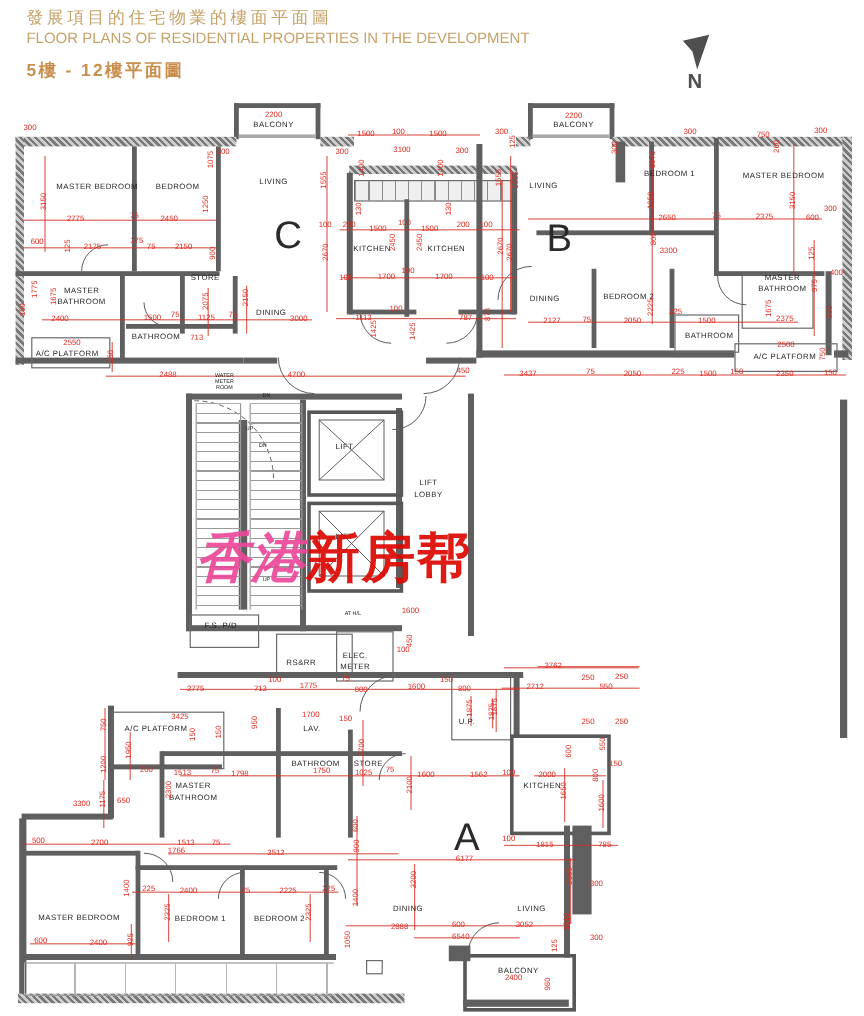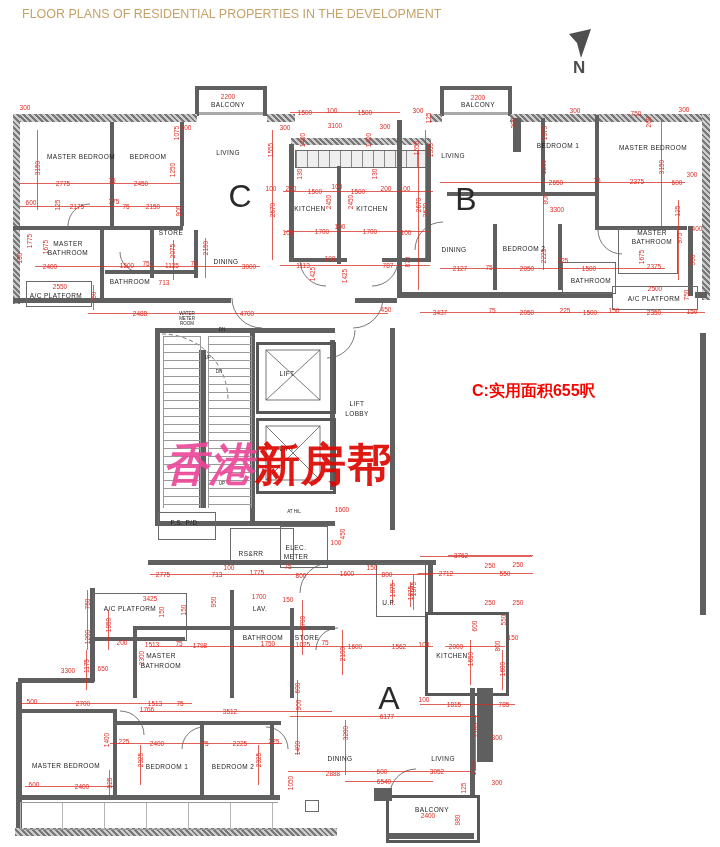--- a/index.html
+++ b/index.html
@@ -42,21 +42,23 @@
   .wm .r{color:#dd0600;}
   .wmu{position:absolute;left:152px;top:479px;font-family:"DejaVu Serif",serif;font-size:35px;
        color:#7c7c7c;opacity:.5;white-space:nowrap;}
 </style>
 </head>
 <body>
 
 <div class="page">
 
   <div class="hdr">
+    <div class="zh">發展項目的住宅物業的樓面平面圖</div>
     <div class="en">FLOOR PLANS OF RESIDENTIAL PROPERTIES IN THE DEVELOPMENT</div>
+    <div class="sub">5樓 - 12樓平面圖</div>
   </div>
 
   <div class="compass">
     <svg width="60" height="60" viewBox="0 0 60 60">
       <path d="M14,8 L36,3 L26,32 L22,17 Z" fill="#4f4f4f"></path>
     </svg>
     <div class="nl">N</div>
   </div>
 
   <div id="plan">
@@ -476,18 +478,17 @@
       <span class="dim r" style="left: 457px; top: 820px;">980</span>
       <span class="dim r" style="left: 463px; top: 788px;">125</span>
       <span class="dim" style="left: 497px; top: 737px;">300</span>
       <span class="dim" style="left: 497px; top: 782px;">300</span>
       <span class="uletter" style="left: 240px; top: 196px;">C</span>
       <span class="uletter" style="left: 466px; top: 199px;">B</span>
       <span class="uletter" style="left: 389px; top: 698px;">A</span>
     </div>
 
   <div class="areas">
-    <div>C:实用面积655呎</div>
   </div>
 
   <div class="wm"><span class="b">香港</span><span class="r">新房帮</span></div>
 
 </div>
 
 </body></html>

